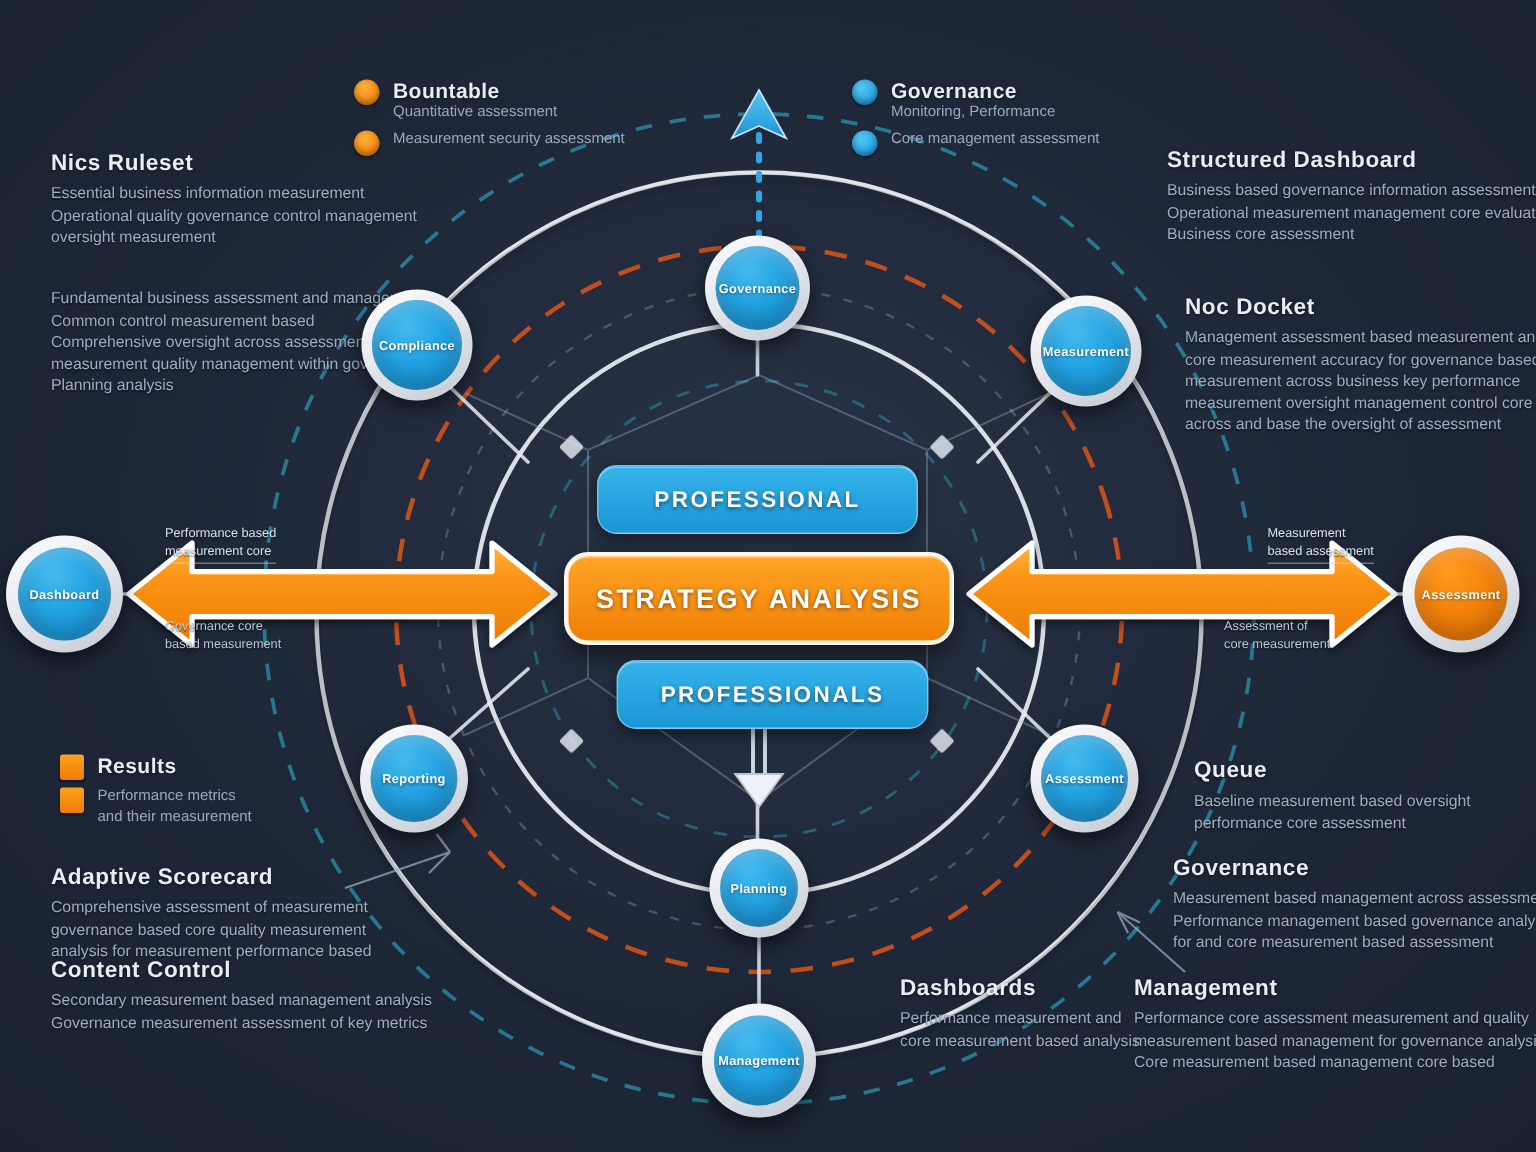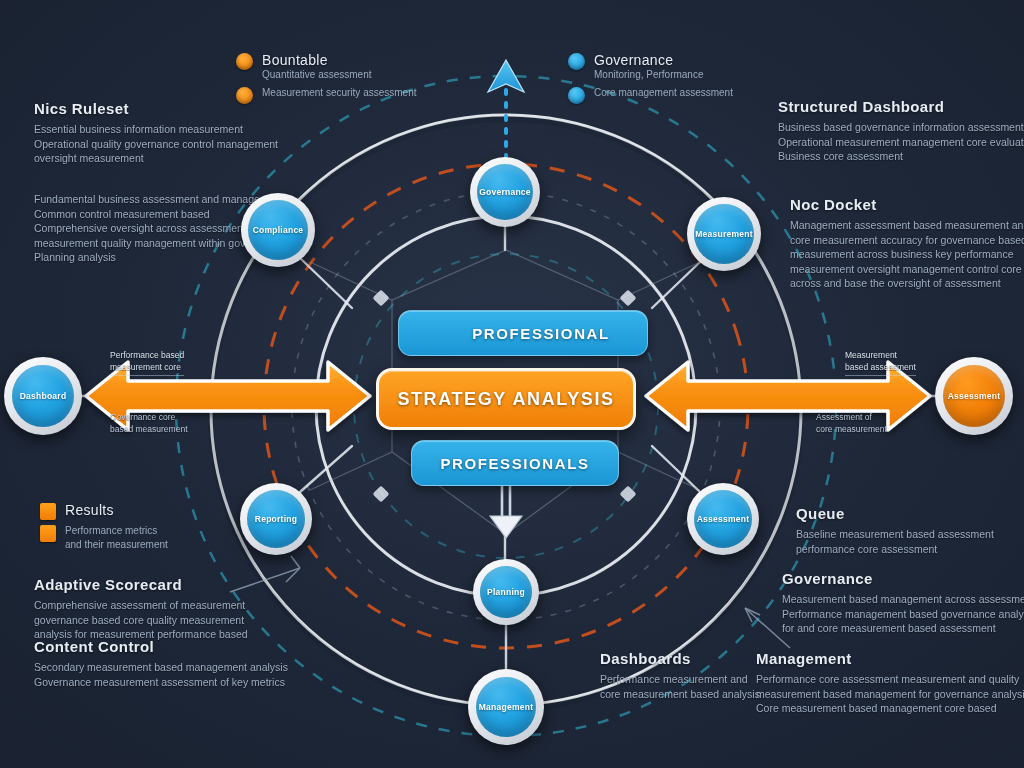--- a/index.html
+++ b/index.html
@@ -33,21 +33,21 @@
     width:17px;height:17px;border-radius:50%;flex:0 0 17px;margin-right:9px;margin-top:1px;
     box-shadow:inset 0 -2px 4px rgba(0,0,0,.35), 0 1px 2px rgba(0,0,0,.5);
   }
   .legend .dot.orange{background:radial-gradient(circle at 35% 30%,#ffae3d,#f07c00);}
   .legend .dot.blue{background:radial-gradient(circle at 35% 30%,#55c7f5,#1295d8);}
   .legend .sq{
     width:16px;height:17px;border-radius:2px;flex:0 0 16px;margin-right:9px;margin-top:1px;
     background:linear-gradient(#ffa01e,#ef7d04);
     box-shadow:0 1px 2px rgba(0,0,0,.5);
   }
-  .legend .ltxt .lh{color:#e8edf4;font-size:14px;font-weight:normal;letter-spacing:.3px;
+  .legend .ltxt .lh{color:#e8edf4;font-size:14px;font-weight:bold;letter-spacing:.3px;
     text-shadow:0 1px 2px rgba(0,0,0,.55);white-space:nowrap;}
   .legend .ltxt .lb{color:#9aa9bd;font-size:10px;line-height:13.5px;white-space:nowrap;}
 
   
   .node{position:absolute;border-radius:50%;display:flex;align-items:center;justify-content:center;
         box-shadow:0 5px 13px rgba(0,0,0,.55);}
   .node .ring{
     position:absolute;left:0;top:0;right:0;bottom:0;border-radius:50%;
     background:linear-gradient(150deg,#ffffff 0%,#e6e9ee 45%,#c3c8d1 100%);
   }
@@ -289,21 +289,21 @@
     <div class="hd">Content Control</div>
     <div class="bd">
       <div>Secondary measurement based management analysis</div>
       <div>Governance measurement assessment of key metrics</div>
     </div>
   </div>
 
   <div class="txtblock" style="left:796px;top:505px;">
     <div class="hd">Queue</div>
     <div class="bd">
-      <div>Baseline measurement based assessment</div>
+      <div>Baseline measurement based oversight</div>
       <div>performance core assessment</div>
     </div>
   </div>
 
   <div class="txtblock" style="left:782px;top:570px;">
     <div class="hd">Governance</div>
     <div class="bd">
       <div>Measurement based management across assessment</div>
       <div>Performance management based governance analysis</div>
       <div>for and core measurement based assessment</div>
@@ -394,21 +394,21 @@
         </div>
       </div>
       <div class="node" style="left: 468px; top: 669px; width: 76px; height: 76px;">
         <div class="ring"></div>
         <div class="core blue" style="inset: 8px;">
           <div class="lbl">Management</div>
         </div>
       </div>
     </div>
 
-  <div class="pill blue" style="left:398px;top:310px;width:212px;height:44px;padding-left:36px;">
+  <div class="pill blue" style="left:398px;top:310px;width:212px;height:44px;">
     <span>PROFESSIONAL</span>
   </div>
 
   <div class="pill orange" style="left:376px;top:368px;width:254px;height:56px;">
     <span>STRATEGY ANALYSIS</span>
   </div>
 
   <div class="pill blue" style="left:398px;top:440px;width:206px;height:44px;margin-left:13px;">
     <span>PROFESSIONALS</span>
   </div>

